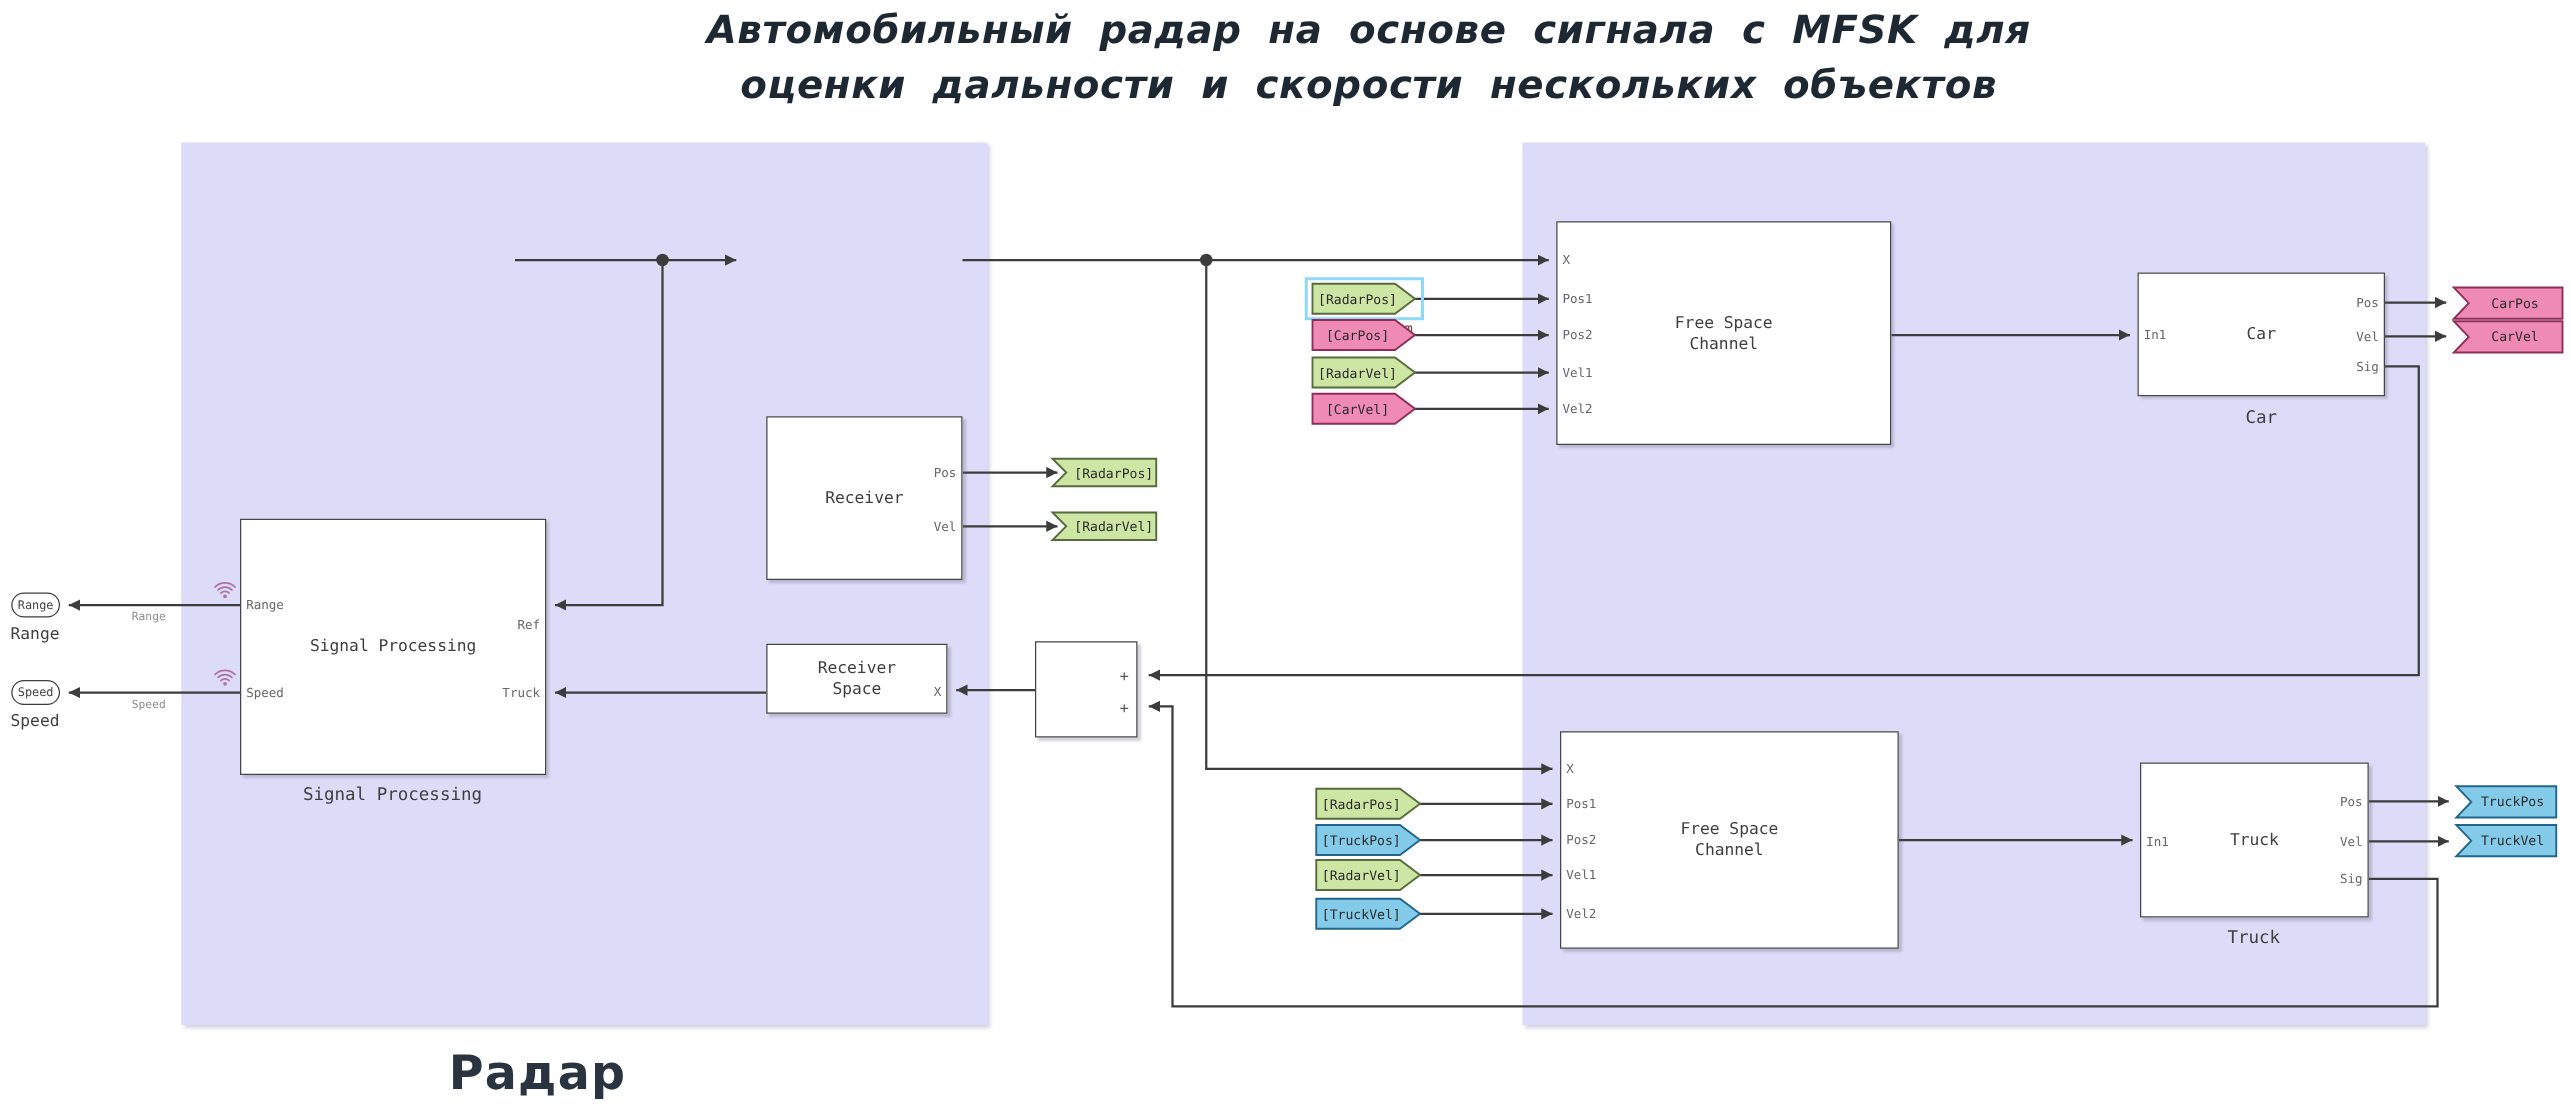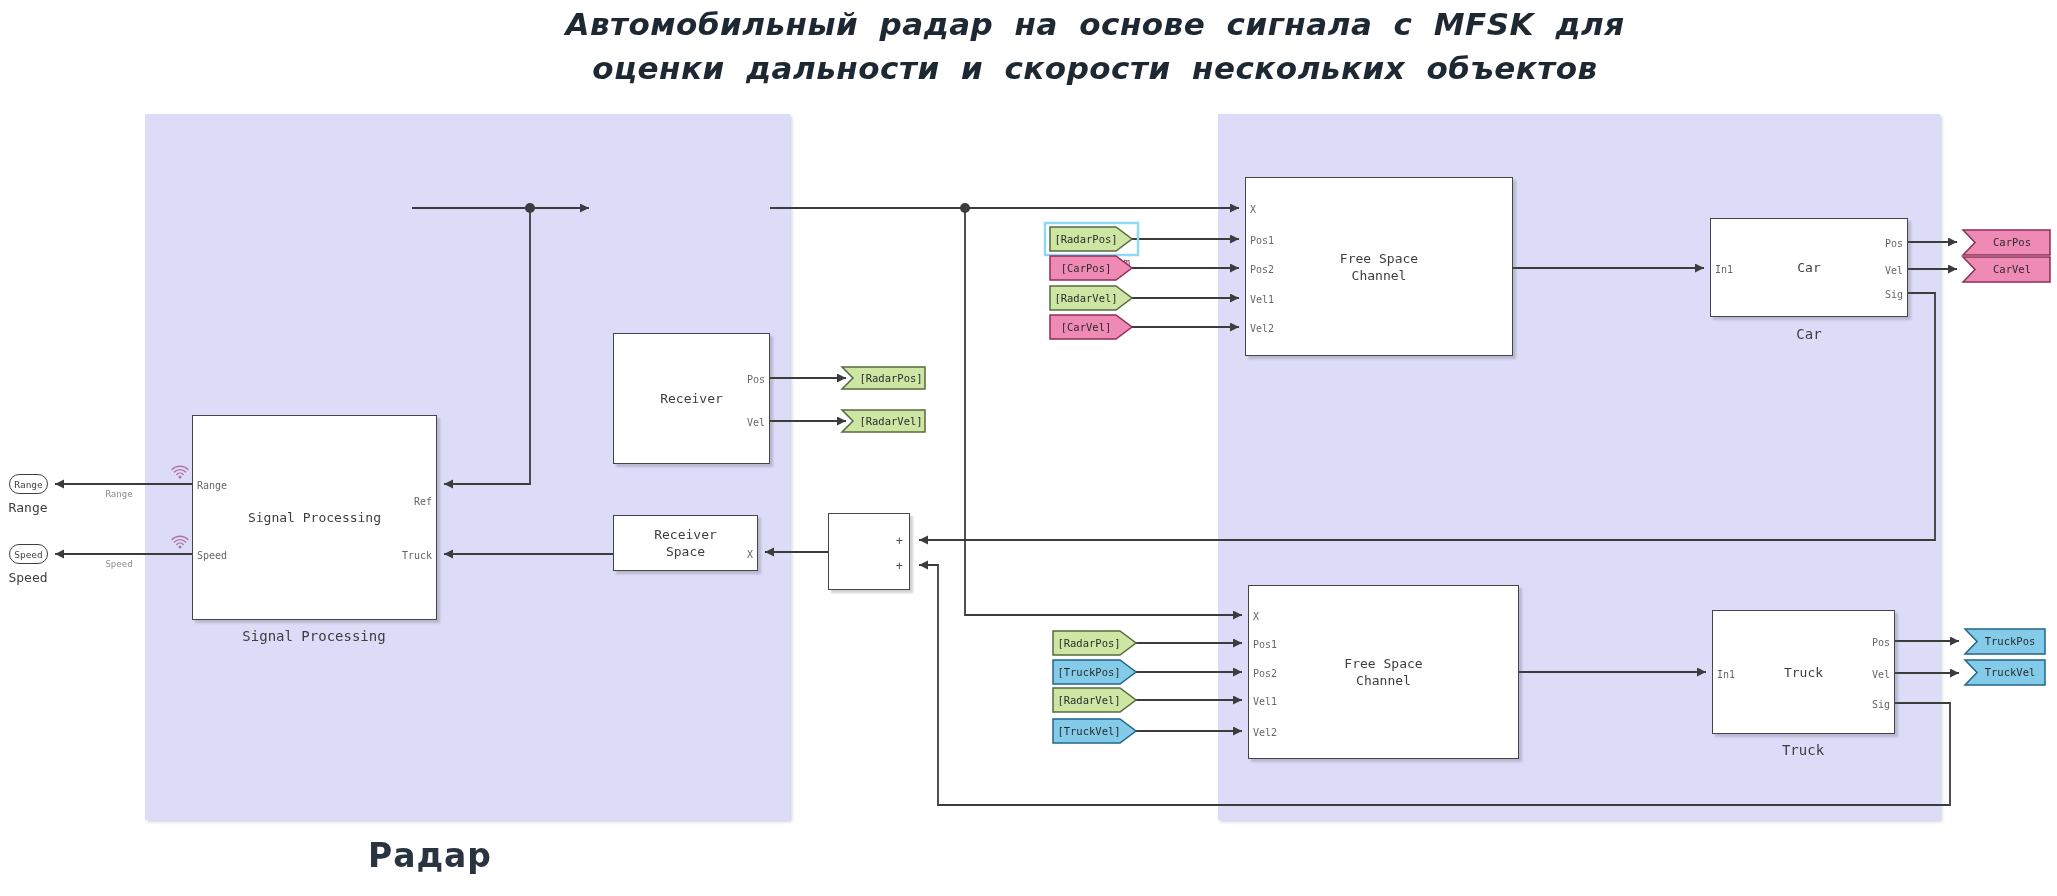--- a/index.html
+++ b/index.html
@@ -3,21 +3,21 @@
 <meta charset="utf-8">
 <style>
   html,body{margin:0;padding:0;background:#fff;}
   .canvas{position:relative;width:2057px;height:896px;background:#ffffff;overflow:hidden;
           font-family:"DejaVu Sans Mono",monospace;}
   .region{position:absolute;background:#dcdcf8;box-shadow:2px 2px 3px rgba(130,130,175,.35);}
   .title{position:absolute;left:520px;top:2px;width:1150px;text-align:center;
          font-family:"DejaVu Sans",sans-serif;font-style:italic;font-weight:700;
          font-size:31px;line-height:44px;color:#1d2833;word-spacing:10px;letter-spacing:.5px;}
   .area-label{position:absolute;width:320px;text-align:center;font-family:"DejaVu Sans",sans-serif;
-         font-weight:700;font-size:33px;color:#2a3440;letter-spacing:1px;word-spacing:16px;}
+         font-weight:700;font-size:38px;color:#2a3440;letter-spacing:1px;word-spacing:16px;}
   .block{position:absolute;background:#fff;border:1.7px solid #424549;box-sizing:border-box;
          box-shadow:2.5px 2.5px 2px rgba(95,95,105,.28);}
   .bname{position:absolute;inset:0;display:flex;flex-direction:column;align-items:center;
          justify-content:center;font-size:13px;color:#3e3e3e;line-height:17px;text-align:center;}
   .port{position:absolute;font-size:10px;color:#666;transform:translateY(-50%);white-space:nowrap;}
   .pl{left:4px;} .pr{right:4px;text-align:right;}
   .plus{position:absolute;right:6px;font-size:12px;color:#555;transform:translateY(-50%);}
   .sublabel{position:absolute;transform:translateX(-50%);font-size:14px;color:#3e3e3e;white-space:nowrap;}
   .sink{position:absolute;width:39px;height:20px;border:1.5px solid #3f3f3f;border-radius:10px;
         background:#fff;display:flex;align-items:center;justify-content:center;

